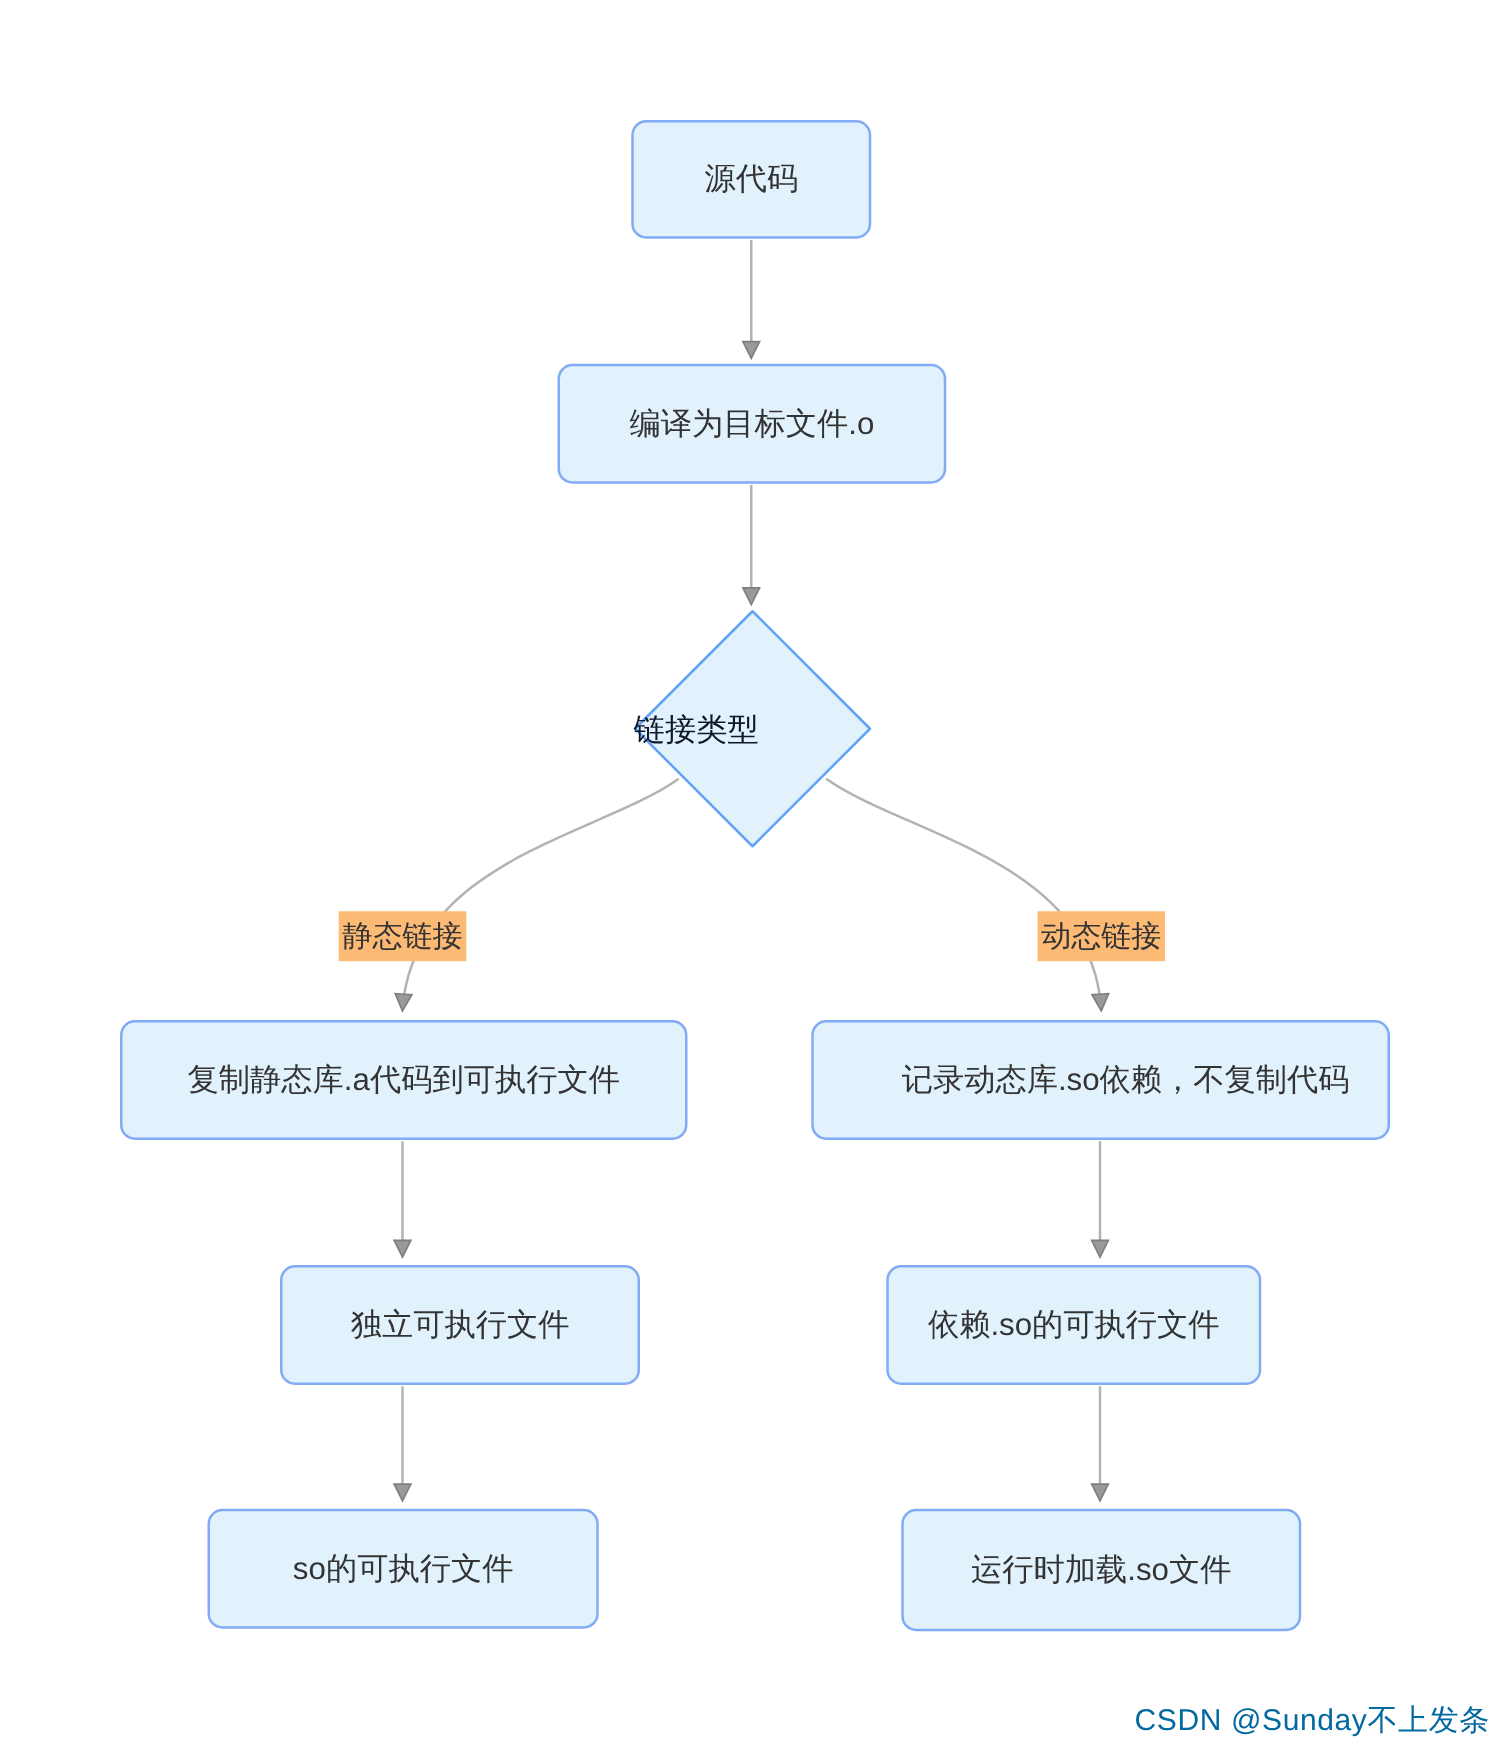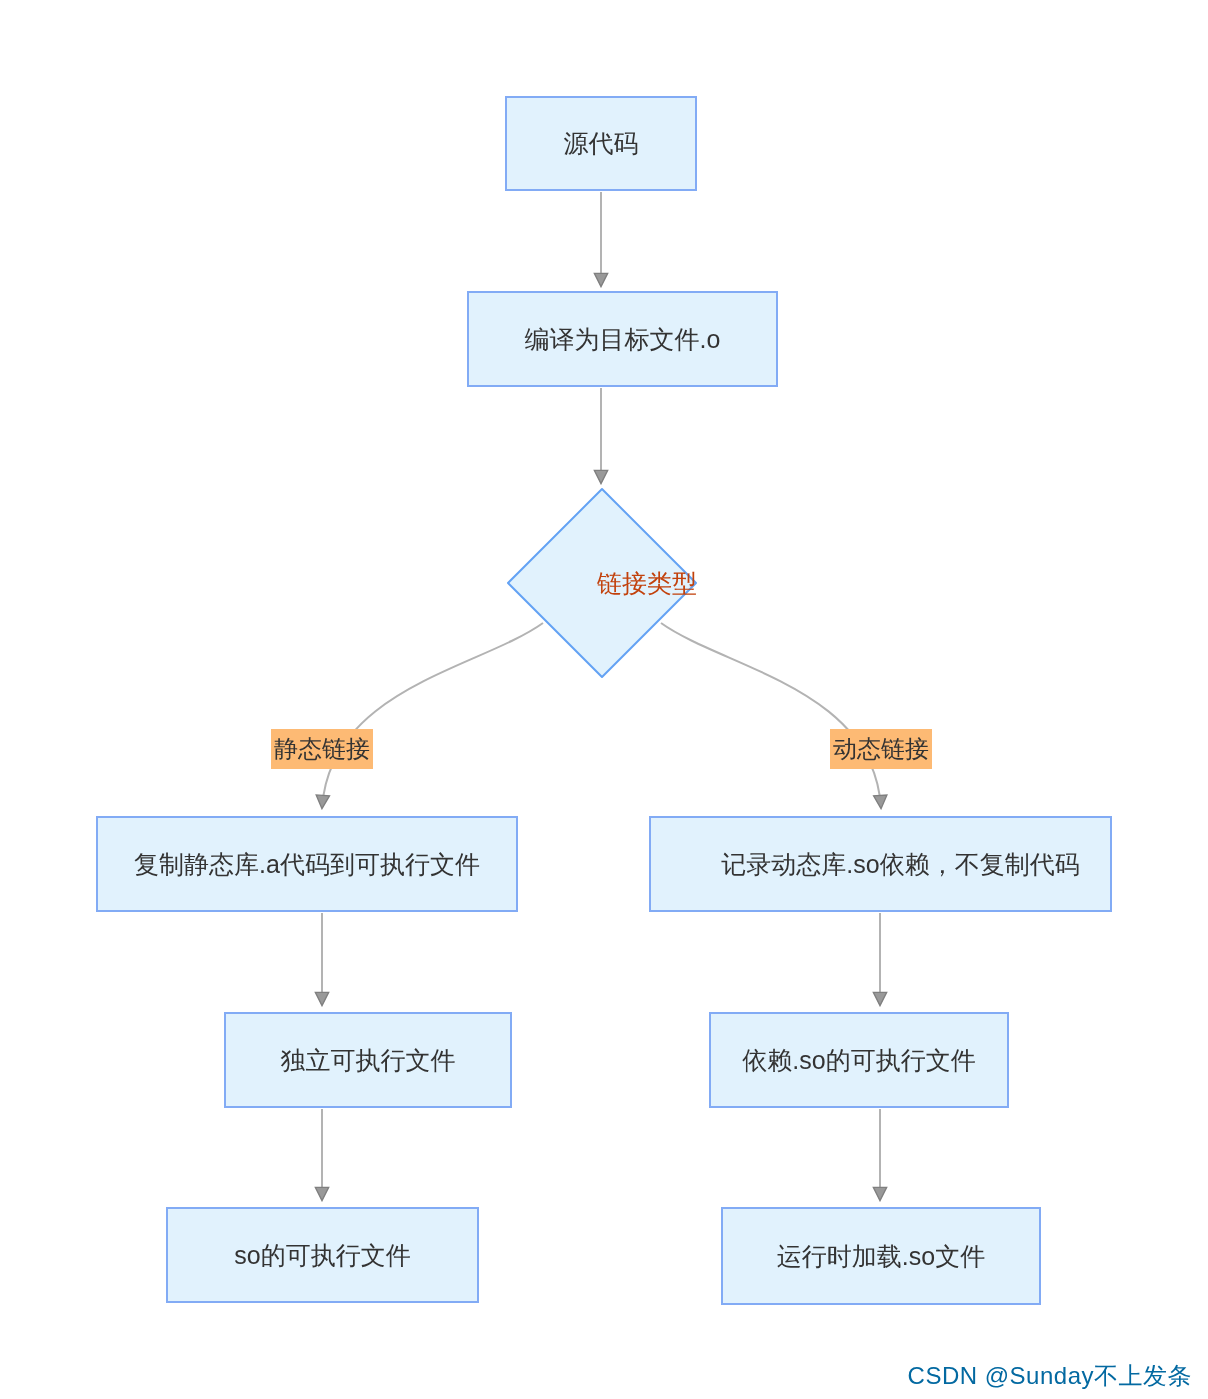--- a/index.html
+++ b/index.html
@@ -19,44 +19,44 @@
     position: absolute;
     left: 0; top: 0;
     width: 1208px;
     height: 1399px;
   }
   .node {
     position: absolute;
     box-sizing: border-box;
     background: #e1f2fd;
     border: 2px solid #82abf5;
-    border-radius: 0;
+    border-radius: 12px;
     color: #333333;
     font-size: 25px;
     display: flex;
     align-items: center;
     justify-content: center;
     text-align: center;
     line-height: 1.3;
   }
   
   .n-source   { left: 505px; top:  96px; width: 192px; height: 95px; }
-  .n-compile  { left: 446px; top: 291px; width: 311px; height: 96px; margin-left: 21px; }
-  .n-static1  { left:  96px; top: 816px; width: 422px; height: 96px; }
+  .n-compile  { left: 446px; top: 291px; width: 311px; height: 96px; }
+  .n-static1  { left:  96px; top: 816px; width: 454px; height: 96px; }
   .n-static2  { left: 178px; top: 1012px; width: 288px; height: 96px; margin-left: 46px; }
   .n-static3  { left: 166px; top: 1207px; width: 313px; height: 96px; }
   .n-dyn1     { left: 649px; top: 816px; width: 463px; height: 96px; padding-left: 40px; }
   .n-dyn2     { left: 709px; top: 1012px; width: 300px; height: 96px; justify-content: center; }
   .n-dyn3     { left: 721px; top: 1207px; width: 320px; height: 98px; }
   .diamond-label {
     position: absolute;
     left: 507px; top: 567px;
     width: 190px;
-    text-align: right;
-    color: #c2410c;
+    text-align: left;
+    color: #0f172a;
     font-size: 25px;
   }
   .edge-label {
     position: absolute;
     box-sizing: border-box;
     background: #fdba74;
     color: #333333;
     font-size: 24px;
     padding: 4px 2px;
     text-align: center;

